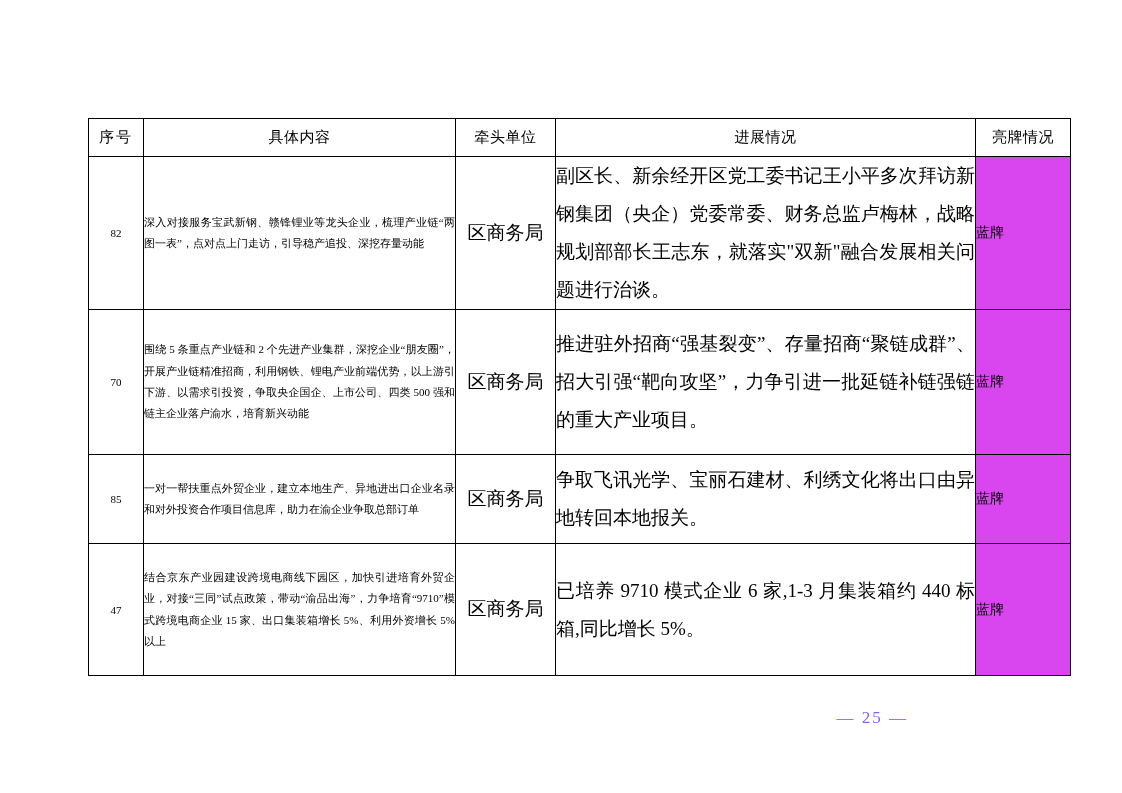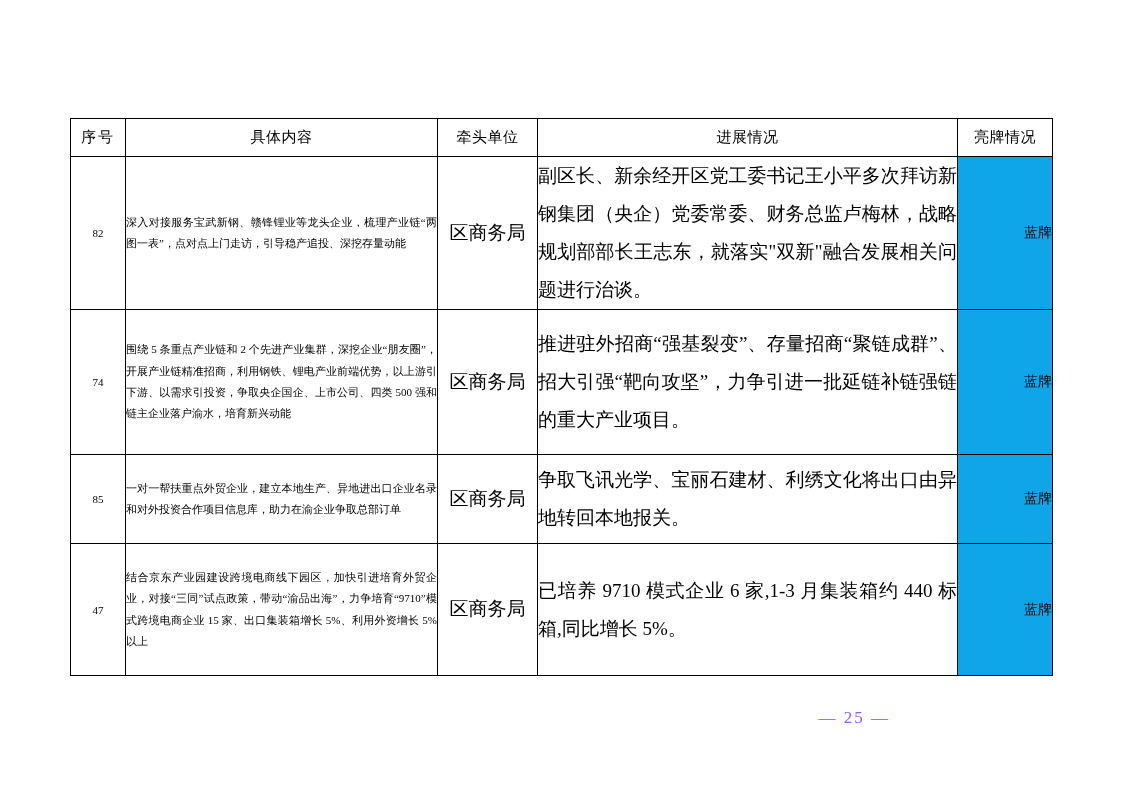--- a/index.html
+++ b/index.html
@@ -10,21 +10,21 @@
     width: 1122px;
     height: 793px;
     background: #ffffff;
     font-family: "Liberation Serif", "DejaVu Serif", serif;
     color: #000000;
     position: relative;
     overflow: hidden;
   }
   .page {
     position: absolute;
-    left: 0; top: 0;
+    left: 18px; top: 0;
     width: 962px;
     height: 793px;
   }
   table.doc-table {
     position: absolute;
     left: 70px;
     top: 118px;
     width: 982px;
     border-collapse: collapse;
     table-layout: fixed;
@@ -67,23 +67,23 @@
     line-height: 1.6;
   }
   td.progress {
     font-size: 19px;
     line-height: 2.0;
     padding: 6px 10px 6px 10px;
     text-align: justify;
     text-justify: inter-ideograph;
   }
   td.card {
-    text-align: right;
+    text-align: left;
     font-size: 14px;
-    background: #0ea5e9;
+    background: #d946ef;
   }
 
   .page-number {
     position: absolute;
     right: 72px;
     top: 708px;
     font-size: 17px;
     letter-spacing: 2px;
     color: #8b5cf6;
   }
@@ -112,21 +112,21 @@
     </thead>
     <tbody>
       <tr style="height:72px;">
         <td class="seq">82</td>
         <td class="content">深入对接服务宝武新钢、赣锋锂业等龙头企业，梳理产业链“两图一表”，点对点上门走访，引导稳产追投、深挖存量动能</td>
         <td class="unit">区商务局</td>
         <td class="progress">副区长、新余经开区党工委书记王小平多次拜访新钢集团（央企）党委常委、财务总监卢梅林，战略规划部部长王志东，就落实"双新"融合发展相关问题进行治谈。</td>
         <td class="card">蓝牌</td>
       </tr>
       <tr style="height:145px;">
-        <td class="seq">74</td>
+        <td class="seq">70</td>
         <td class="content">围绕 5 条重点产业链和 2 个先进产业集群，深挖企业“朋友圈”，开展产业链精准招商，利用钢铁、锂电产业前端优势，以上游引下游、以需求引投资，争取央企国企、上市公司、四类 500 强和链主企业落户渝水，培育新兴动能</td>
         <td class="unit">区商务局</td>
         <td class="progress">推进驻外招商“强基裂变”、存量招商“聚链成群”、招大引强“靶向攻坚”，力争引进一批延链补链强链的重大产业项目。</td>
         <td class="card">蓝牌</td>
       </tr>
       <tr style="height:89px;">
         <td class="seq">85</td>
         <td class="content">一对一帮扶重点外贸企业，建立本地生产、异地进出口企业名录和对外投资合作项目信息库，助力在渝企业争取总部订单</td>
         <td class="unit">区商务局</td>
         <td class="progress">争取飞讯光学、宝丽石建材、利绣文化将出口由异地转回本地报关。</td>

